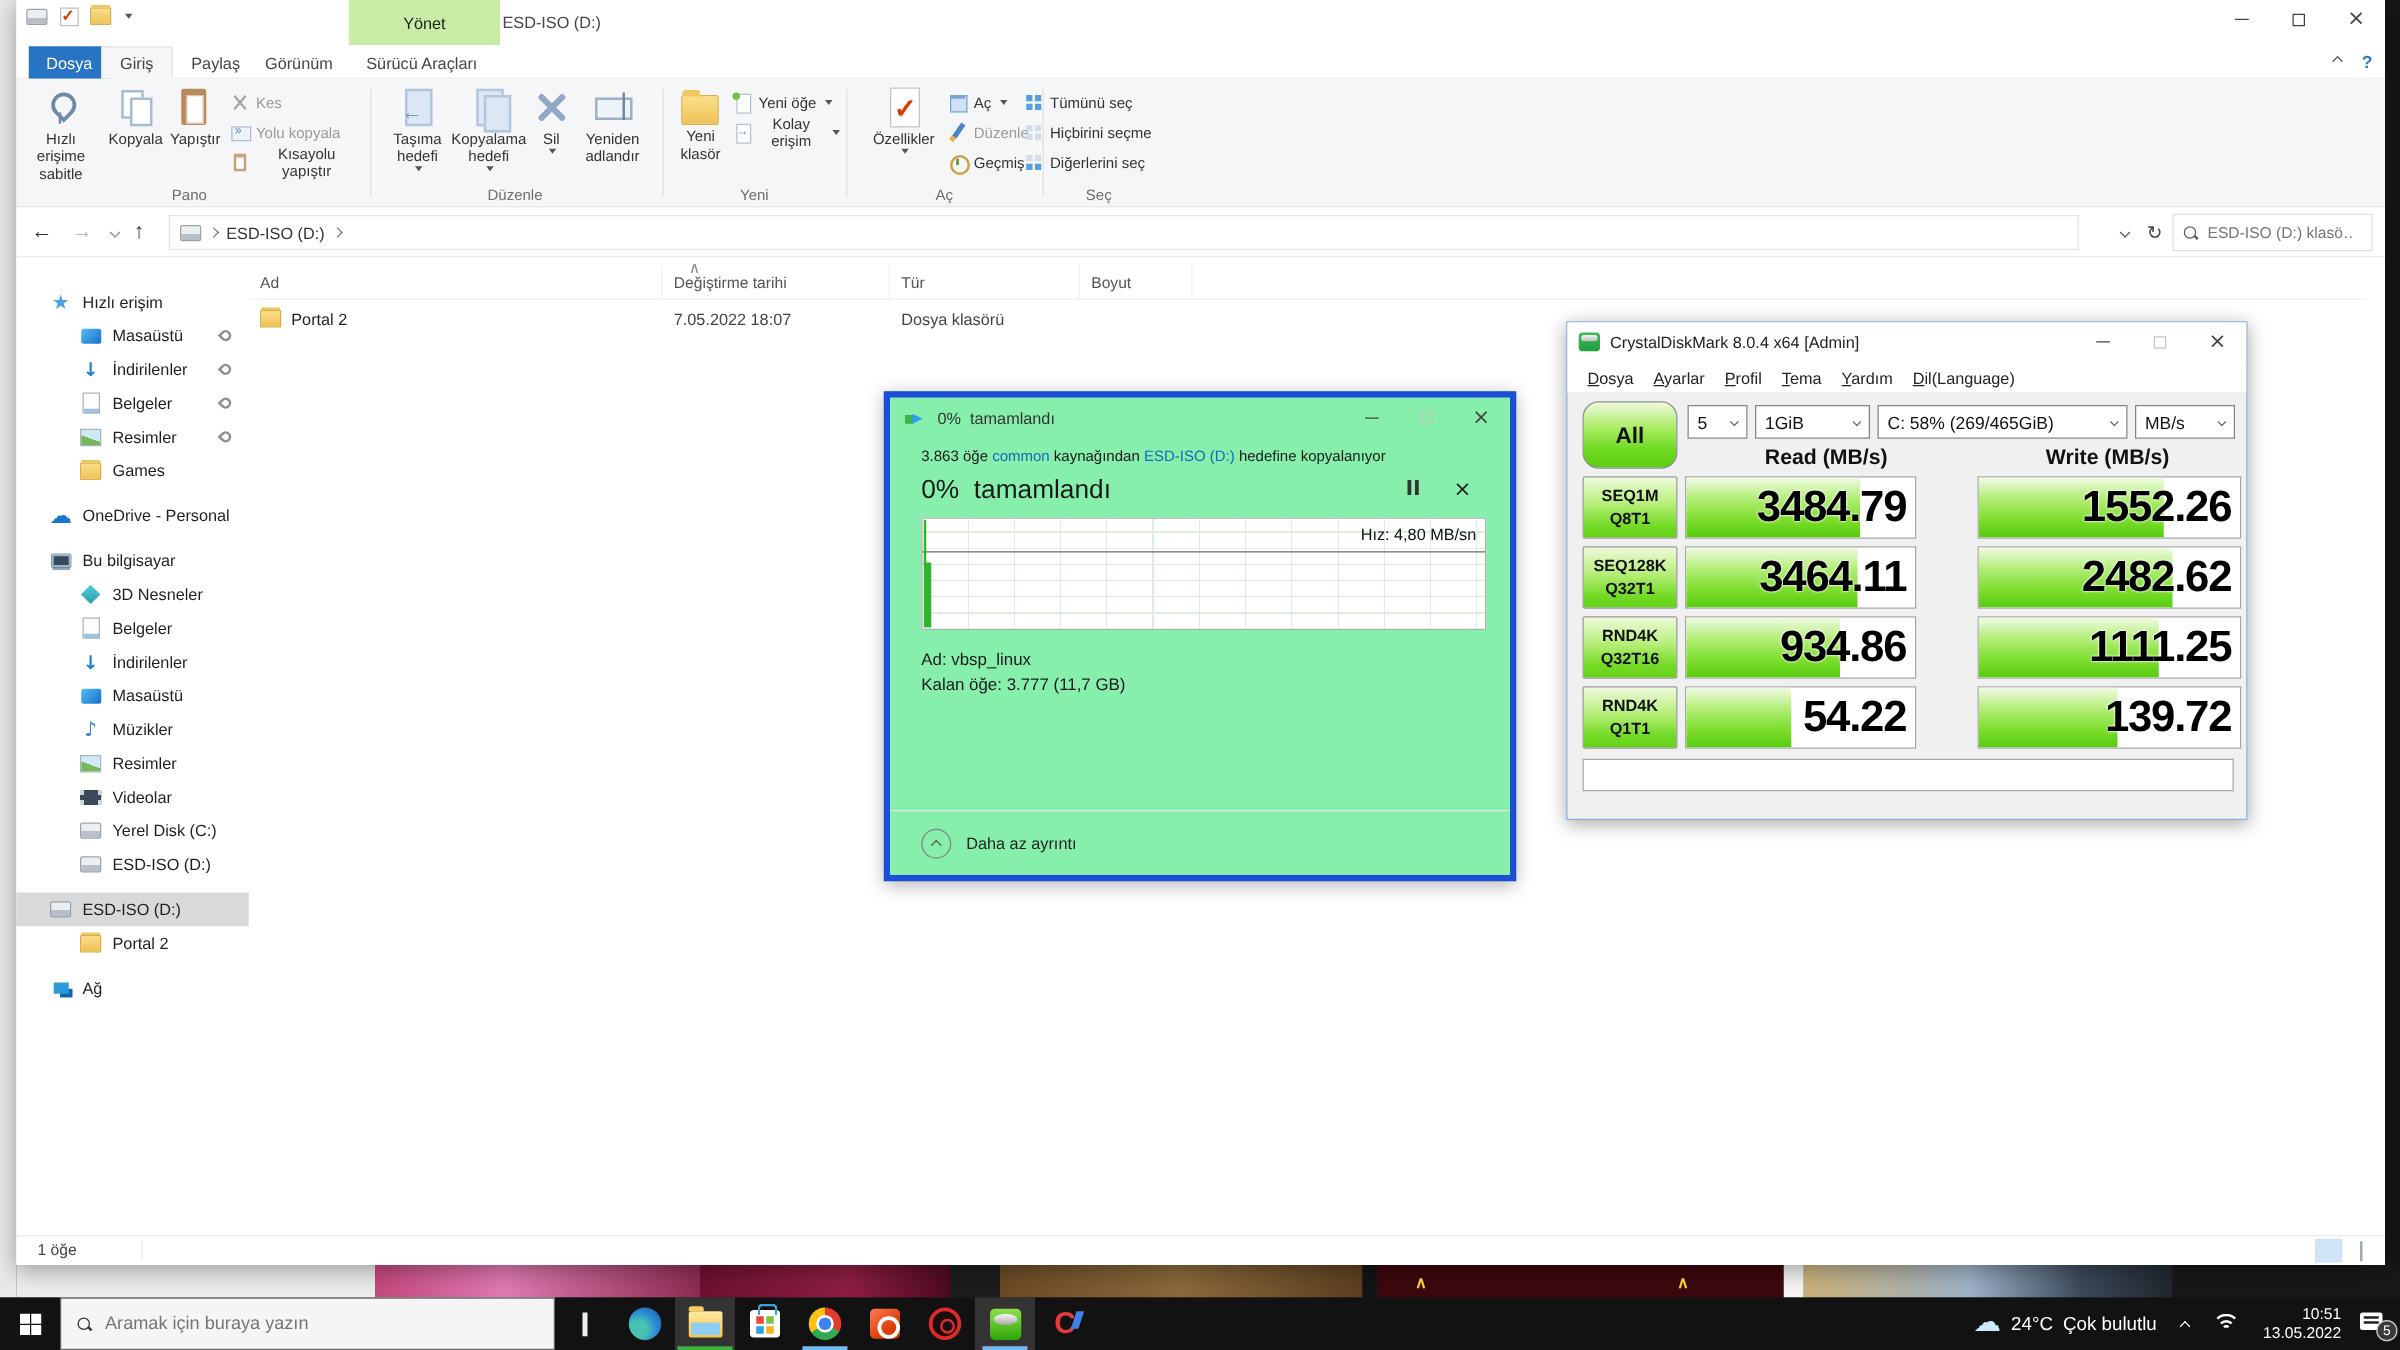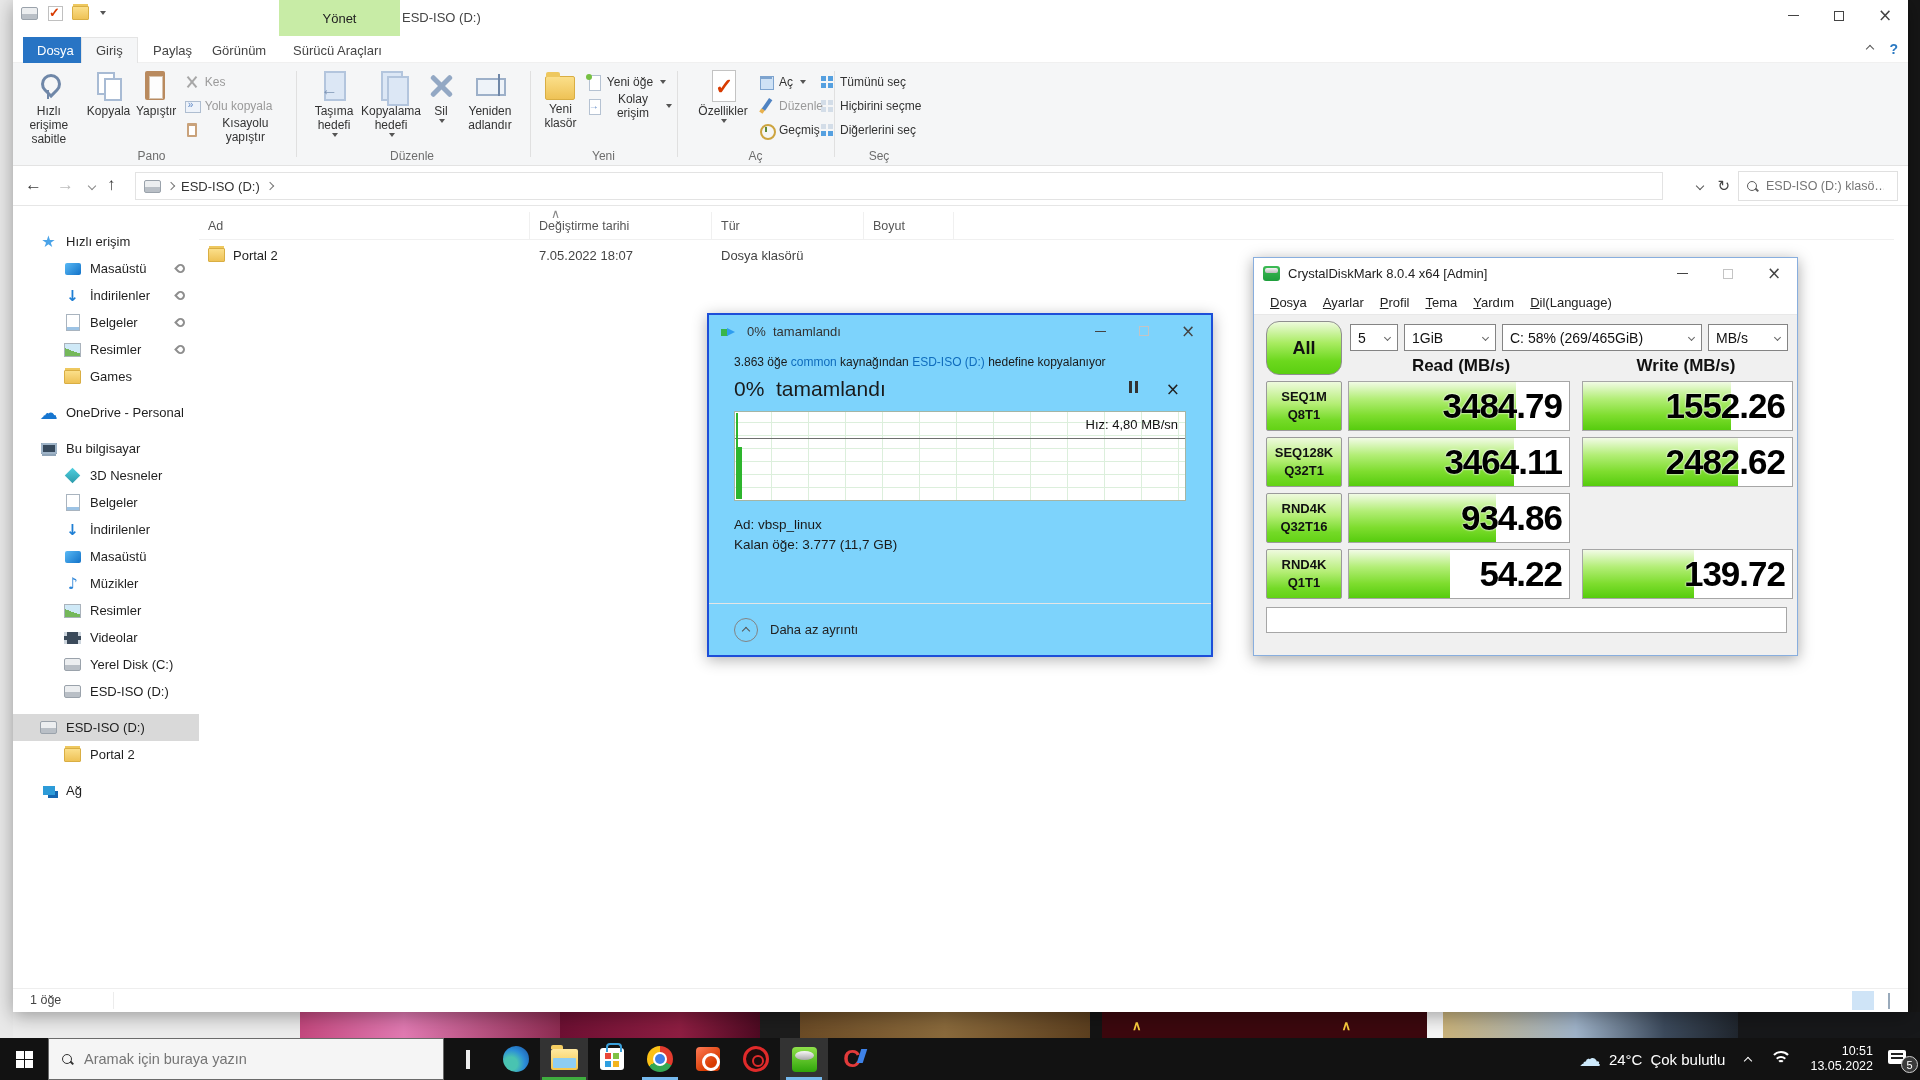--- a/index.html
+++ b/index.html
@@ -175,22 +175,22 @@
   .statusbar .sdiv { position:absolute; left:100px; top:3px; width:1px; height:17px; background:#ececec; }
   .viewbtns { position:absolute; right:8px; top:2px; display:flex; gap:4px; }
   .vb { width:22px; height:19px; display:flex; align-items:center; justify-content:center; }
   .vb.sel { background:#cfe4f7; }
   .vb-list::before { content:""; width:12px; height:10px;
     background:repeating-linear-gradient(#6d9ac4 0 2px, transparent 2px 4px); }
   .vb-thumb::before { content:""; width:14px; height:11px; border:1px solid #9ab;
     background:linear-gradient(200deg,#cfe9f7 0 55%,#74b85a 55%); }
 
   
-  .copydlg { left:707px; top:313px; width:506px; height:344px; background:#7dd3fc;
-    border:2px solid #1d4ed8; box-shadow:0 3px 14px rgba(0,0,0,.3); }
+  .copydlg { left:707px; top:313px; width:506px; height:392px; background:#86efac;
+    border:5px solid #1d4ed8; box-shadow:0 3px 14px rgba(0,0,0,.3); }
   .dlg-title { position:relative; height:34px; }
   .dlg-title .t { position:absolute; left:38px; top:9px; color:#333; font-size:13px; }
   .copy-ic { position:absolute; left:12px; top:10px; width:16px; height:14px; }
   .copy-ic::before { content:""; position:absolute; left:0; top:4px; width:7px; height:7px; background:#39b54a; }
   .copy-ic::after { content:""; position:absolute; left:6px; top:3px; width:0; height:0;
     border-top:4.5px solid transparent; border-bottom:4.5px solid transparent; border-left:8px solid #2e9df0; }
   .dlg-caps { position:absolute; right:1px; top:1px; display:flex; }
   .dlg-cap { width:44px; height:30px; display:flex; align-items:center; justify-content:center; }
   .dlg-body { position:absolute; left:25px; right:25px; top:40px; }
   .info-line { font-size:12px; color:#1a1a1a; }
@@ -231,21 +231,21 @@
   .cdm-dd { position:absolute; top:66px; height:27px; background:#fff; border:1px solid #848484;
     display:flex; align-items:center; padding:0 7px; font-size:14px; color:#111; justify-content:space-between; }
   .cdm-dd .chev { color:#666; width:5px; height:5px; margin-left:6px; }
   .cdm-colhead { position:absolute; top:98px; font-weight:bold; font-size:17px; color:#111; width:220px; text-align:center; }
   .cdm-rows { position:absolute; left:0; top:123px; width:100%; }
   .cdm-row { position:relative; height:56px; }
   .cdm-lbl { position:absolute; left:12px; top:0; width:76px; height:50px; border:1px solid #9a9a9a; border-radius:2px;
     background:linear-gradient(#eefadd 0%,#b5ee76 45%,#74da27 80%,#63d215 100%);
     display:flex; flex-direction:column; justify-content:center; font-weight:bold; font-size:13px; color:#111; line-height:1.35; }
   .cdm-cell { position:absolute; top:0; height:50px; background:#fff; border:1px solid #a6a6a6; overflow:hidden; }
-  .cdm-cell.read { left:94px; width:222px; }
+  .cdm-cell.read { left:94px; width:185px; }
   .cdm-cell.write { left:328px; width:211px; }
   .cdm-fill { position:absolute; left:0; top:0; bottom:0;
     background:linear-gradient(#f2fbe6 0%,#b3ee77 35%,#7edd2e 70%,#56cc0e 100%); }
   .cdm-num { position:absolute; right:7px; top:50%; transform:translateY(-50%); font-weight:bold; font-size:35px; color:#000;
     text-shadow:0 0 2px #fff, 0 0 2px #fff; letter-spacing:-1px; }
   .cdm-comment { position:absolute; left:12px; top:349px; width:521px; height:26px; background:#fff; border:1px solid #a6a6a6; }
 
   
   .taskbar { left:0; top:1038px; width:1920px; height:42px; background:#121212; display:flex; align-items:center; }
   .tb-start { width:48px; height:42px; display:flex; align-items:center; justify-content:center; }
@@ -803,20 +803,24 @@
 
       <div class="cdm-row">
         <button class="cdm-lbl">
           <span>RND4K</span>
           <span>Q32T16</span>
         </button>
         <div class="cdm-cell read">
           <div class="cdm-fill" style="width: 67%;"></div>
           <span class="cdm-num">934.86</span>
         </div>
+        <div class="cdm-cell write">
+          <div class="cdm-fill" style="width: 69%;"></div>
+          <span class="cdm-num">1111.25</span>
+        </div>
       </div>
 
       <div class="cdm-row">
         <button class="cdm-lbl">
           <span>RND4K</span>
           <span>Q1T1</span>
         </button>
         <div class="cdm-cell read">
           <div class="cdm-fill" style="width: 46%;"></div>
           <span class="cdm-num">54.22</span>

